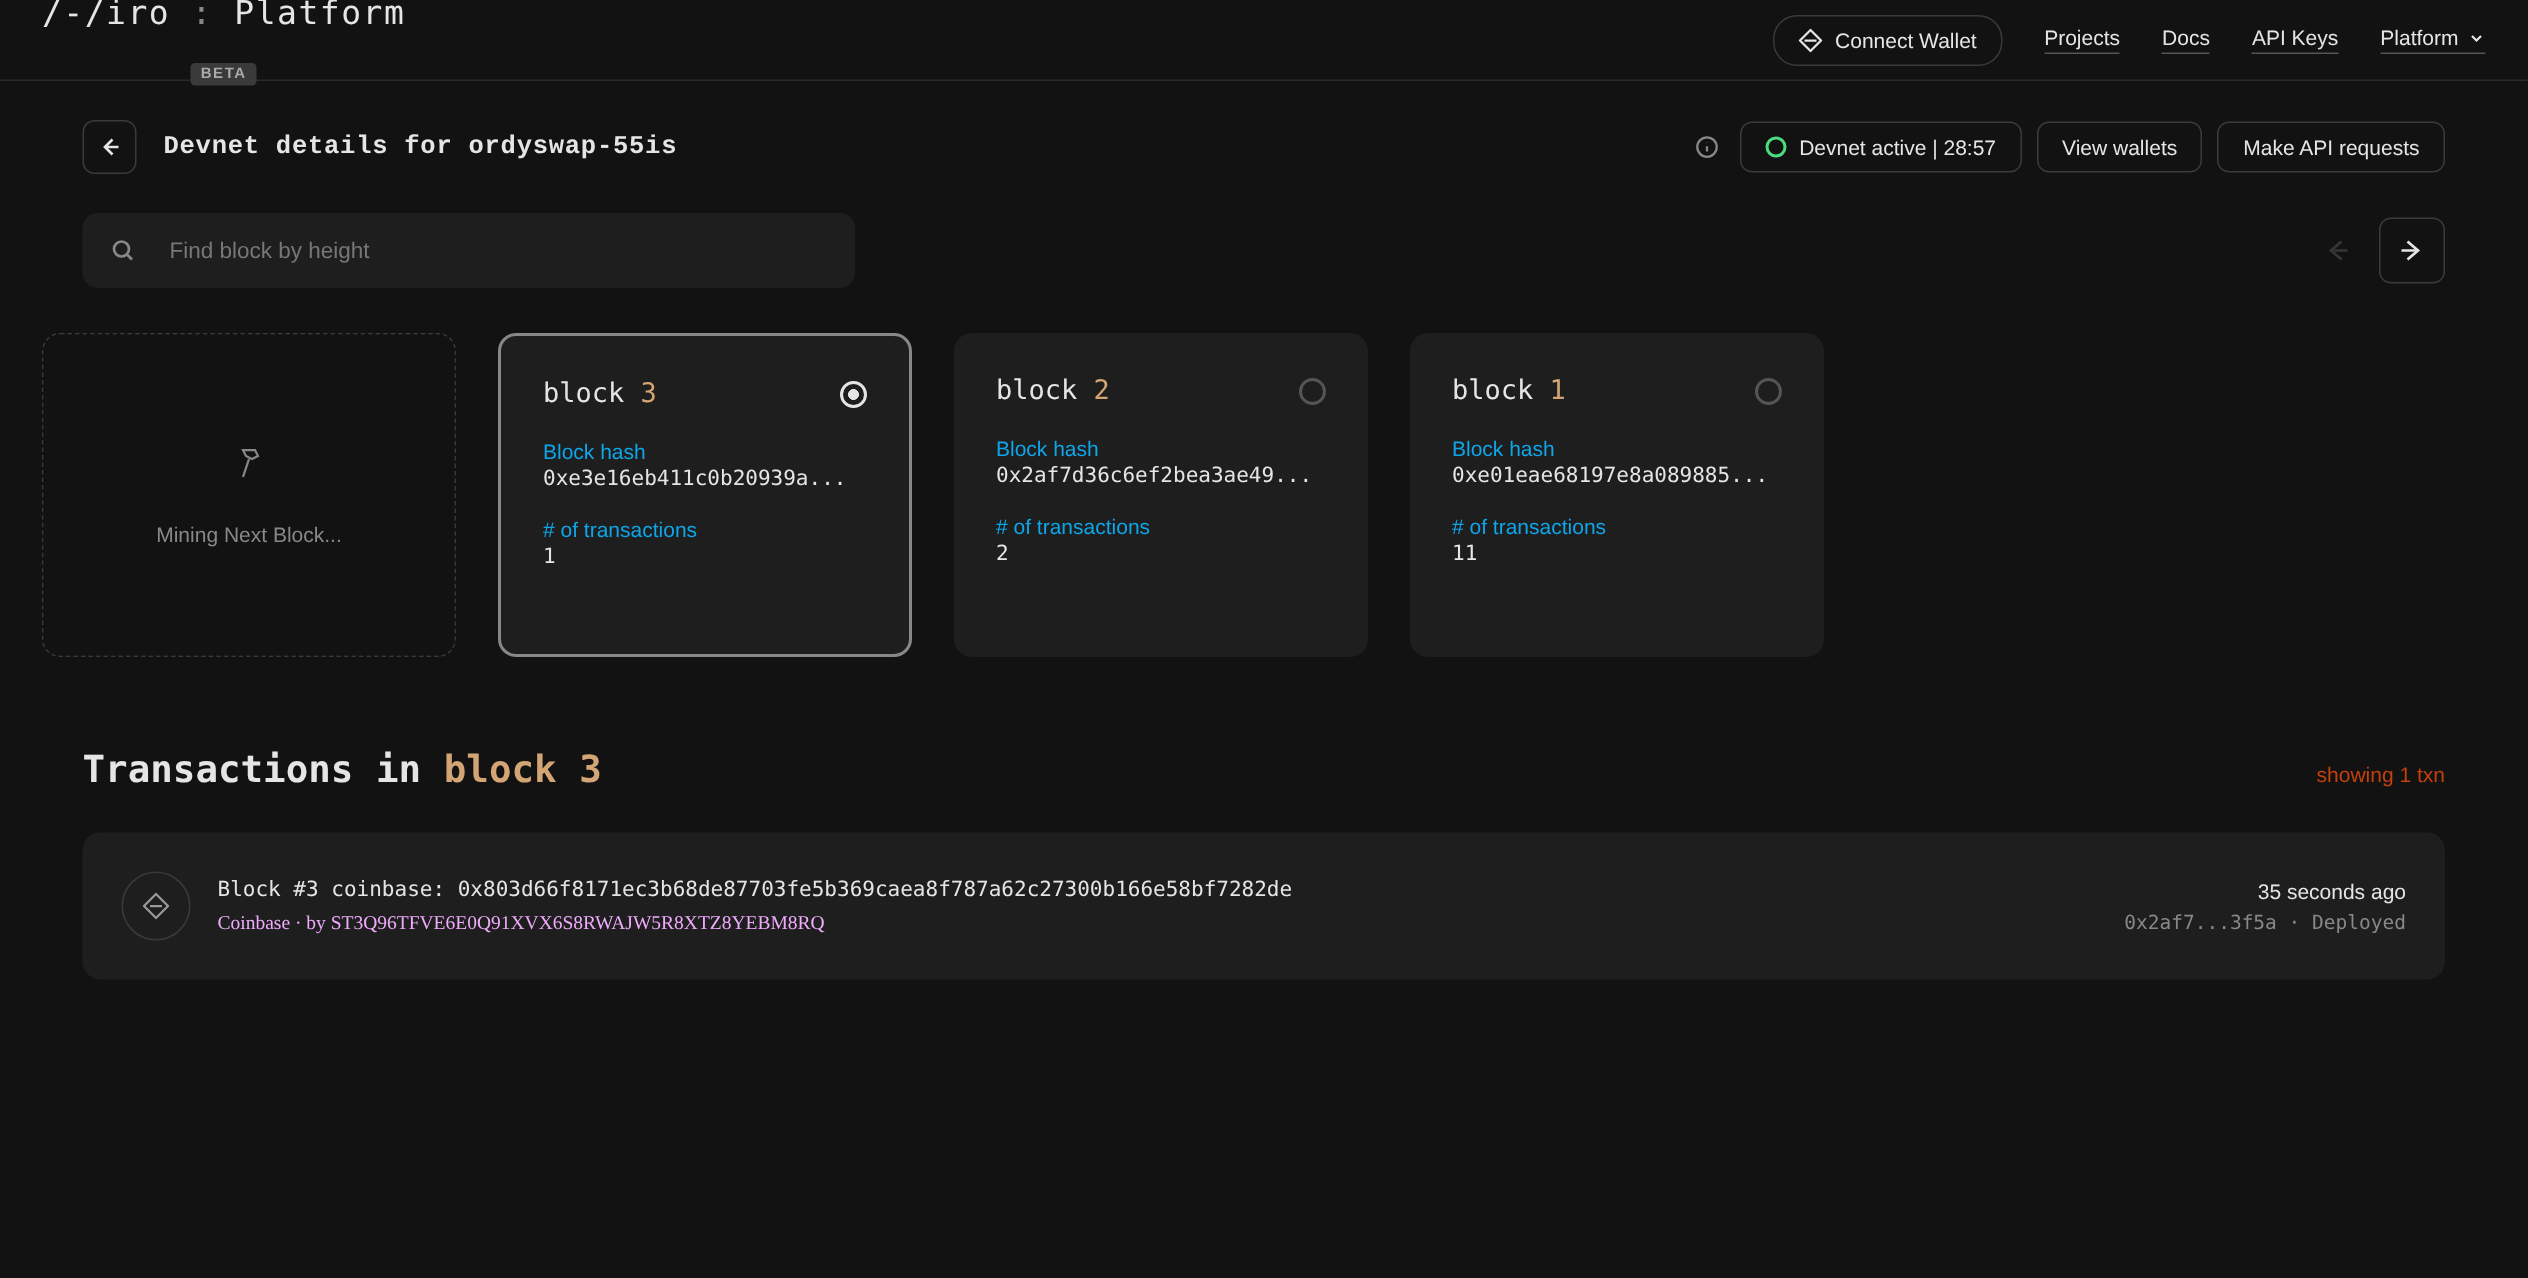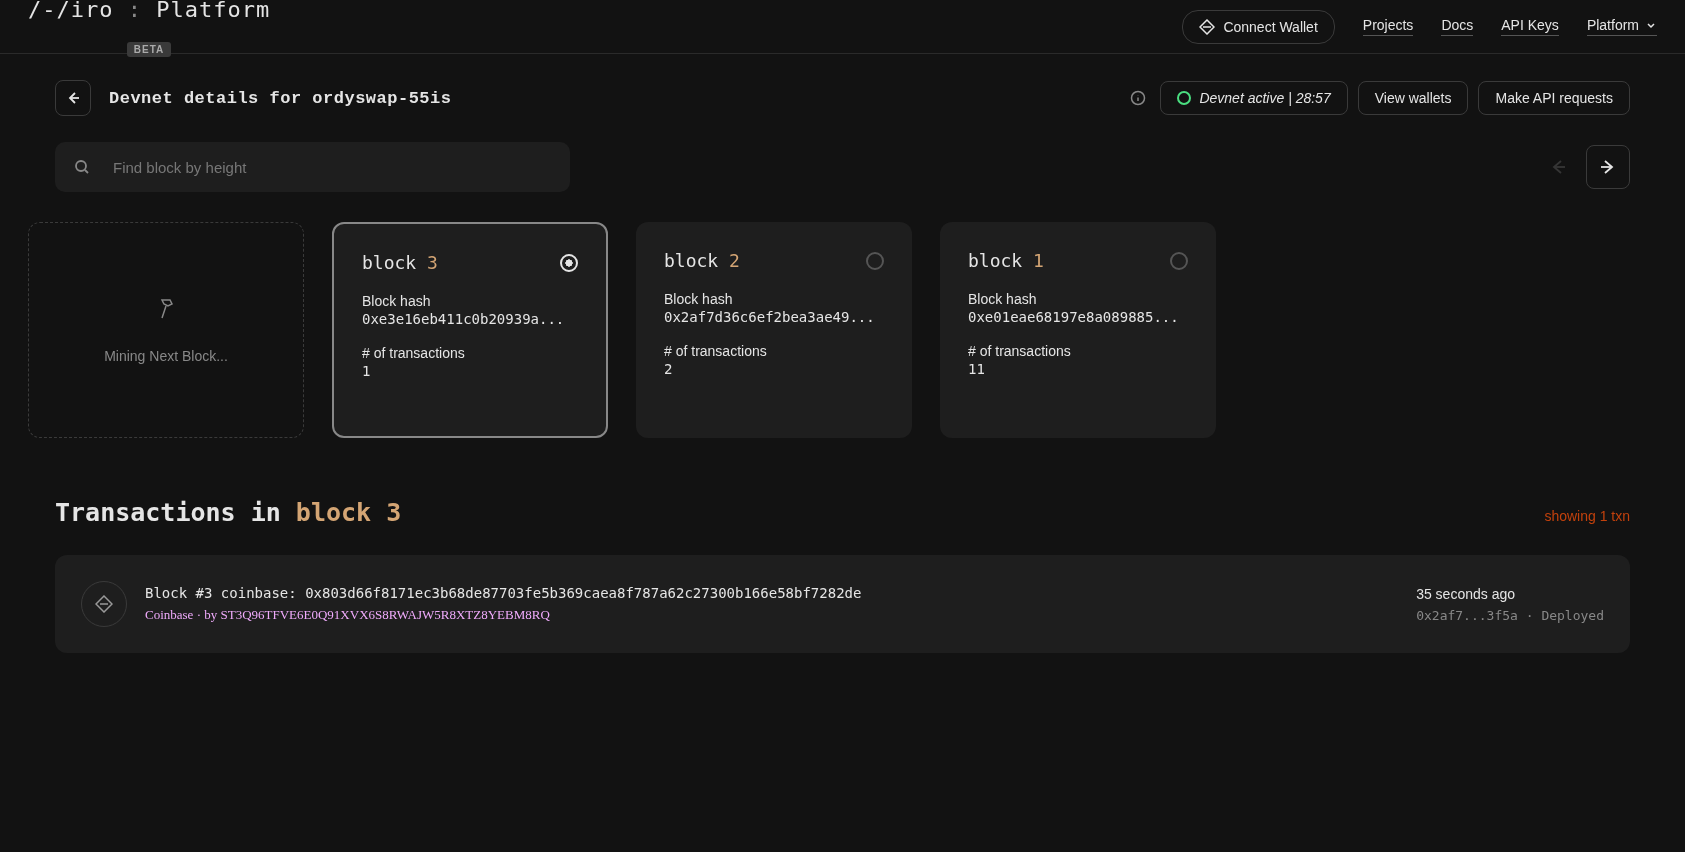--- a/index.html
+++ b/index.html
@@ -125,21 +125,20 @@
       justify-content: center;
     }
     .status-pill {
       display: flex;
       align-items: center;
       gap: 8px;
       border: 1px solid #3a3a3a;
       padding: 8px 16px;
       border-radius: 8px;
       font-size: 14px;
-      font-style: italic;
     }
     .status-dot {
       width: 14px;
       height: 14px;
       border-radius: 50%;
       border: 2px solid #4ade80;
     }
     .outline-btn {
       border: 1px solid #3a3a3a;
       background: transparent;
@@ -247,21 +246,21 @@
       width: 18px;
       height: 18px;
       border-radius: 50%;
       border: 2px solid #555;
     }
     .radio-ind.active {
       border-color: #e5e5e5;
       background: radial-gradient(circle, #e5e5e5 35%, transparent 38%);
     }
     .block-field-label {
-      color: #e5e5e5;
+      color: #0ea5e9;
       font-size: 14px;
       margin-bottom: 2px;
     }
     .block-field-value {
       color: #e5e5e5;
       font-size: 14px;
       font-family: monospace;
       margin-bottom: 18px;
     }
     
@@ -311,20 +310,21 @@
       font-size: 14px;
       color: #e5e5e5;
       margin-bottom: 6px;
     }
     .txn-line2 {
       font-family: Liberation Serif, serif;
       font-size: 13px;
       color: #f0abfc;
     }
     .txn-right {
+      text-align: right;
     }
     .txn-time {
       font-size: 14px;
       color: #e5e5e5;
       margin-bottom: 6px;
     }
     .txn-meta {
       font-family: monospace;
       font-size: 13px;
       color: #888;

